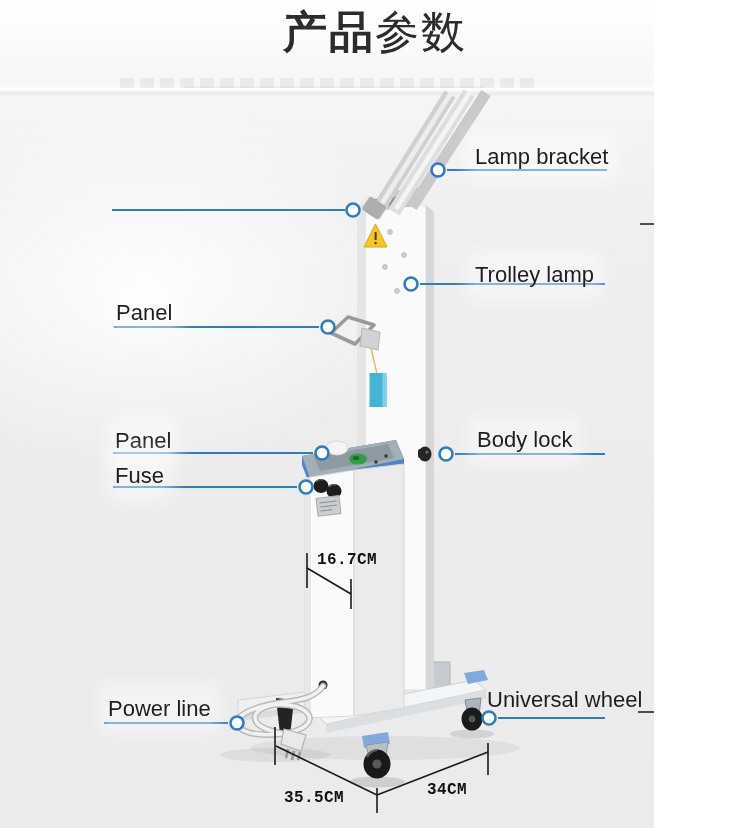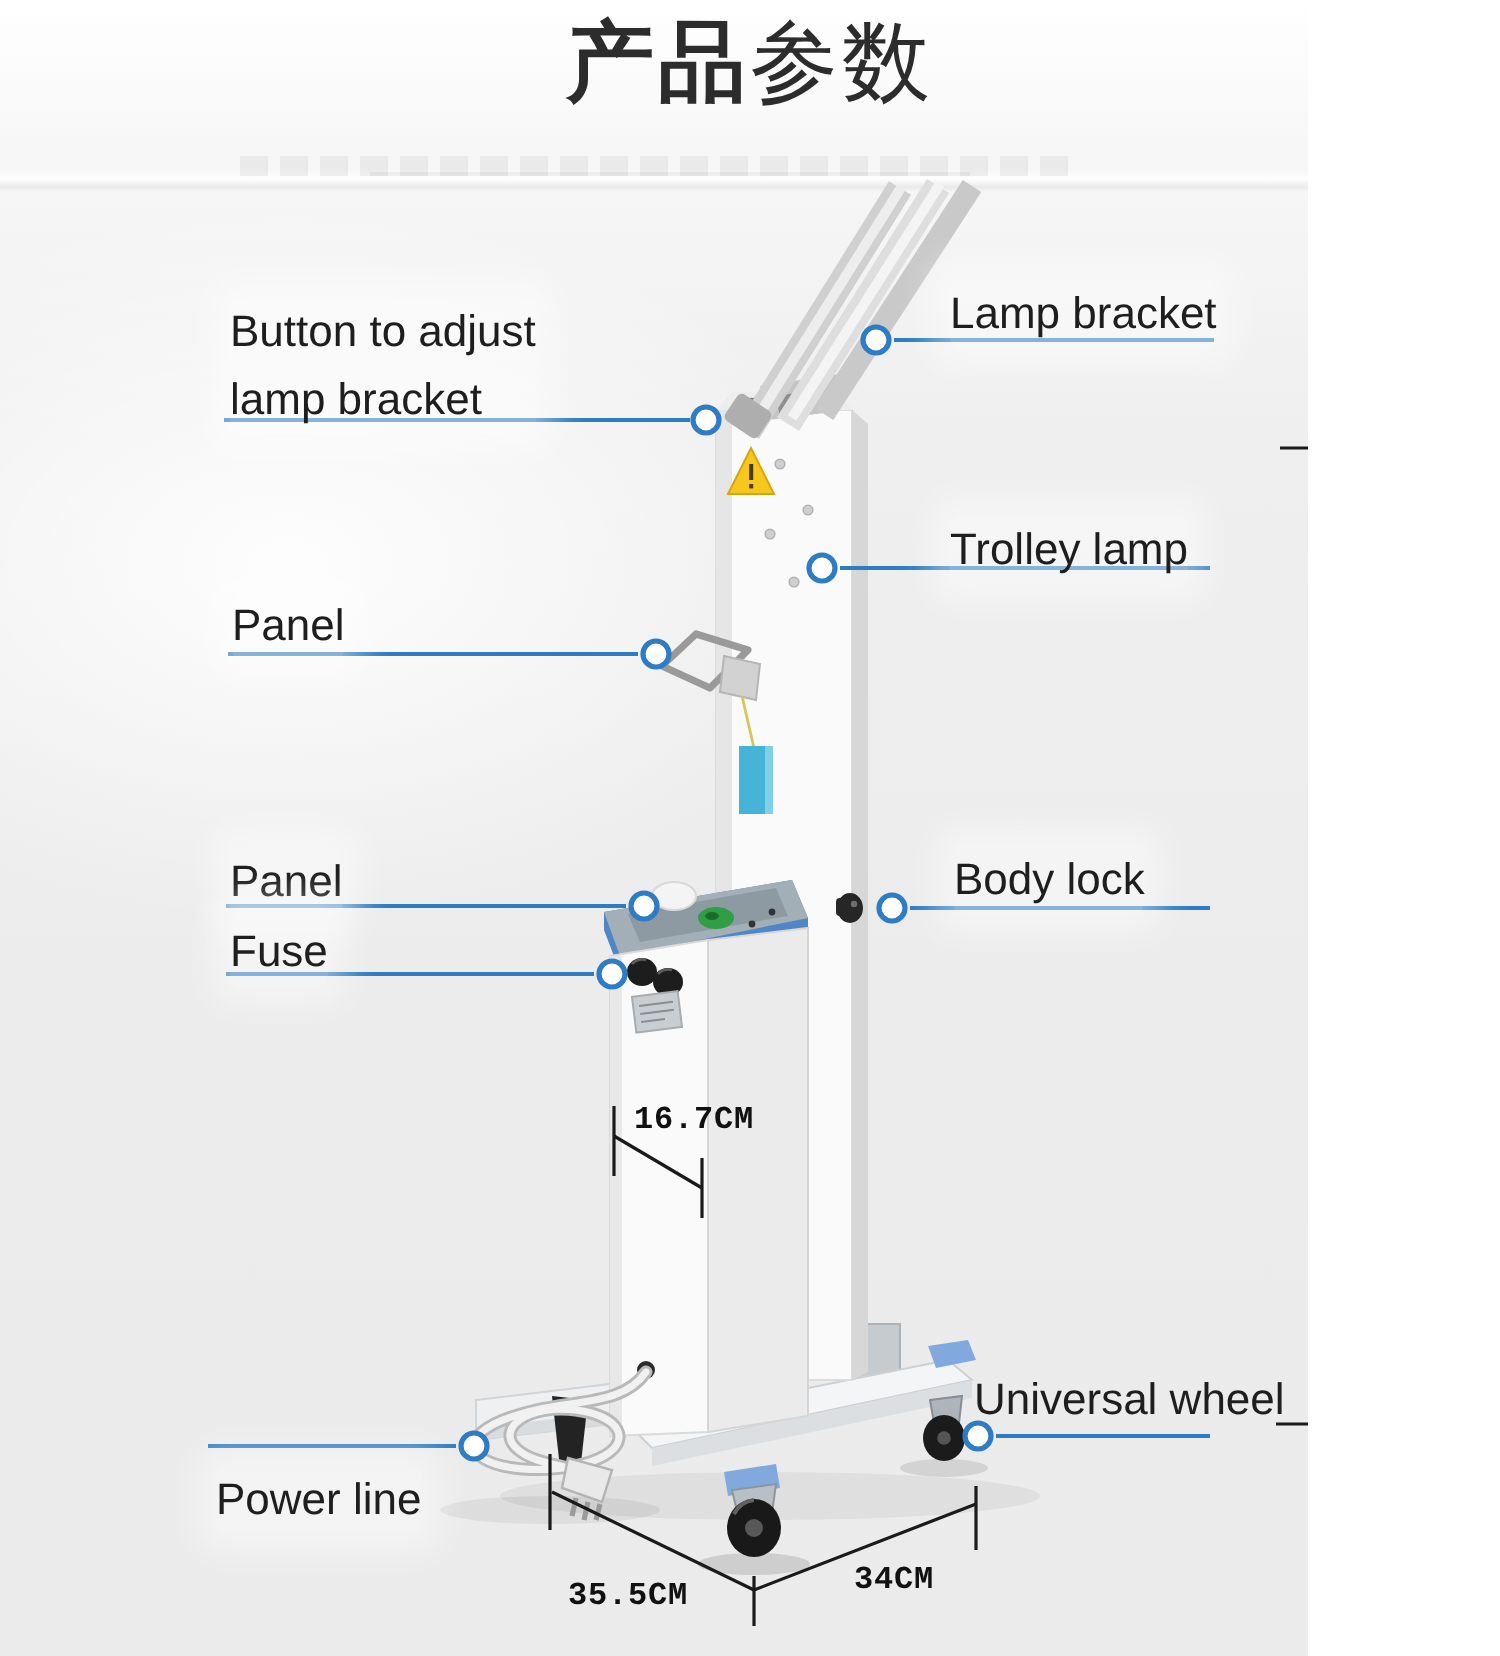--- a/index.html
+++ b/index.html
@@ -194,30 +194,26 @@
       <line x1="351" y1="579" x2="351" y2="609"></line>
       <line x1="307" y1="568" x2="351" y2="594"></line>
       <line x1="275" y1="727" x2="275" y2="765"></line>
       <line x1="276" y1="746" x2="377" y2="795"></line>
       <line x1="377" y1="788" x2="377" y2="813"></line>
       <line x1="377" y1="795" x2="488" y2="752"></line>
       <line x1="488" y1="743" x2="488" y2="775"></line>
     </g>
   </svg>
 
-  <div class="lbl" style="left:115px;top:149px;">
-    <div>Button to adjust</div>
-    <div>lamp bracket</div>
-  </div>
   <div class="lbl" style="left:475px;top:140px;">Lamp bracket</div>
   <div class="lbl" style="left:475px;top:258px;">Trolley lamp</div>
   <div class="lbl" style="left:116px;top:296px;">Panel</div>
   <div class="lbl" style="left:115px;top:424px;">Panel</div>
   <div class="lbl" style="left:115px;top:459px;">Fuse</div>
   <div class="lbl" style="left:477px;top:423px;">Body lock</div>
-  <div class="lbl" style="left:108px;top:692px;margin-top:41px;">Power line</div>
+  <div class="lbl" style="left:108px;top:692px;">Power line</div>
   <div class="lbl" style="left:487px;top:683px;background:transparent;box-shadow:none;">Universal wheel</div>
 
   <div class="dim" style="left:679px;top:446px;">106CM</div>
   <div class="dim" style="left:317px;top:551px;">16.7CM</div>
   <div class="dim" style="left:284px;top:789px;">35.5CM</div>
   <div class="dim" style="left:427px;top:781px;">34CM</div>
 </div>
 
 </body></html>

